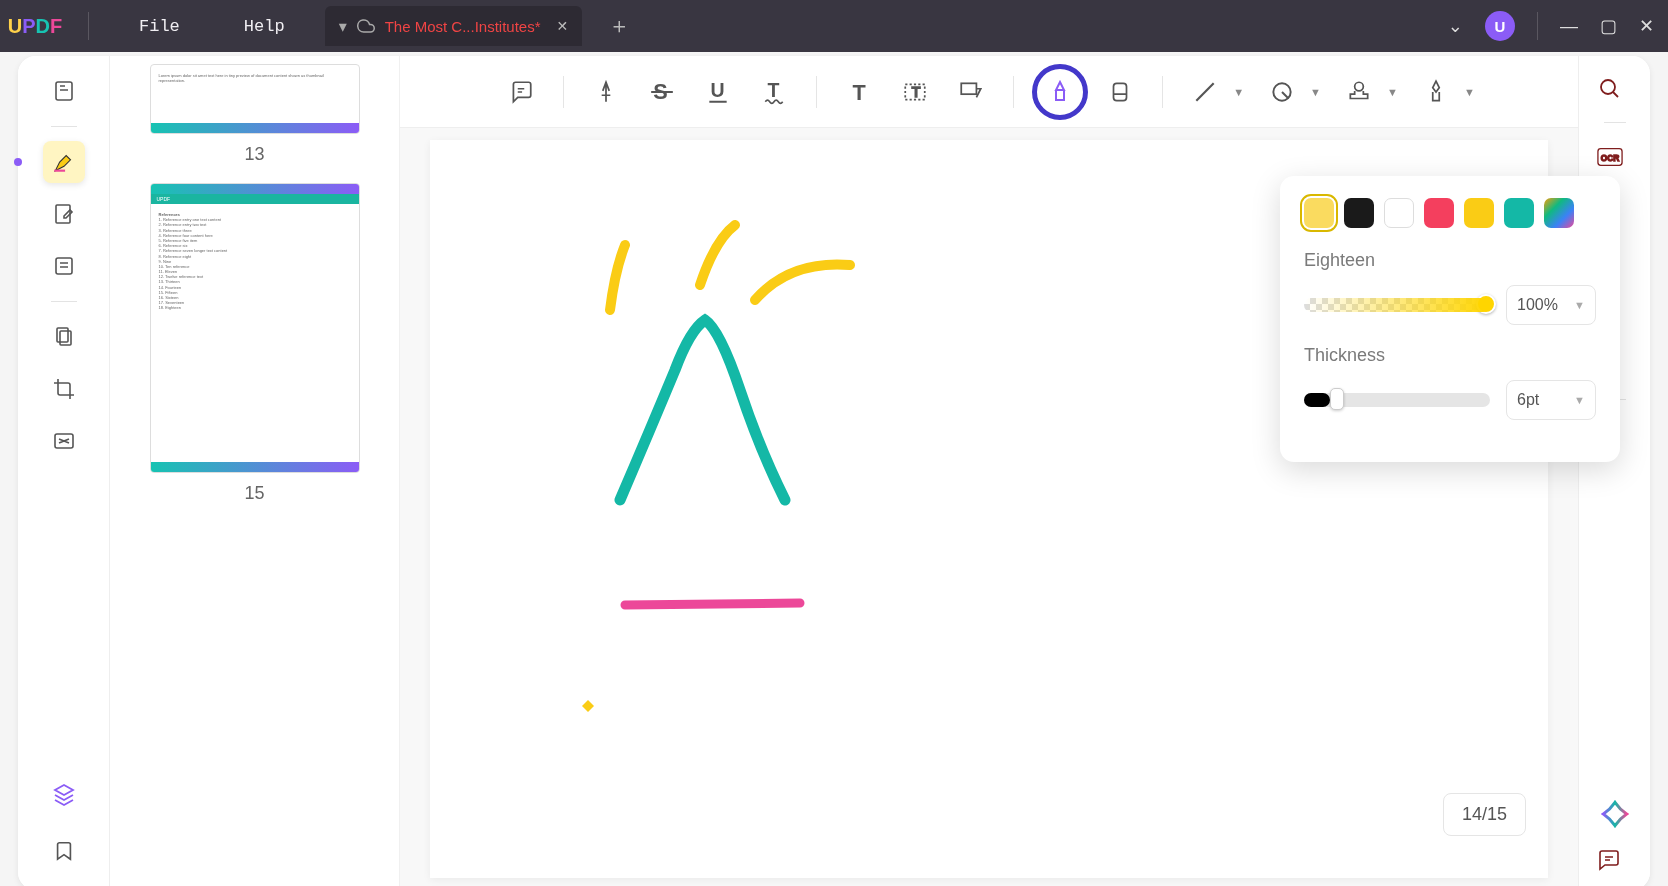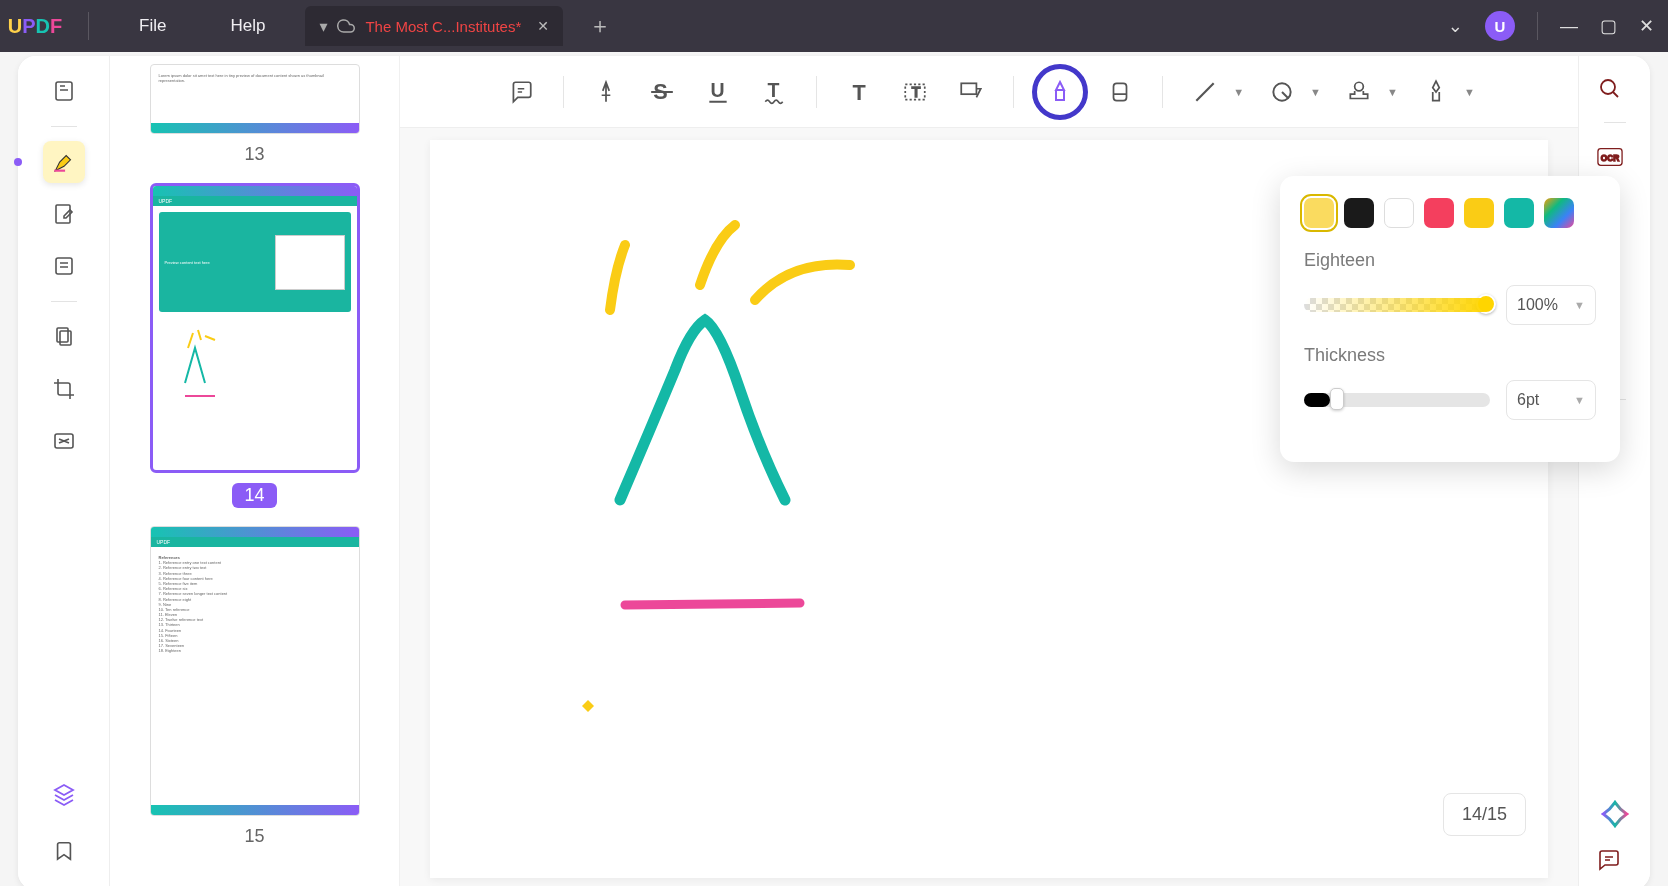--- a/index.html
+++ b/index.html
@@ -2,21 +2,21 @@
 <html><head>
 <meta charset="utf-8">
 <style>
   * { box-sizing: border-box; margin: 0; padding: 0; }
   body { font-family: -apple-system, BlinkMacSystemFont, "Segoe UI", sans-serif; background: #f5f5f5; width: 1668px; height: 886px; overflow: hidden; }
   
   .titlebar { height: 52px; background: #393641; display: flex; align-items: center; color: #fff; }
   .logo { width: 70px; display:flex; align-items:center; justify-content:center; font-weight: 700; font-size: 20px; }
   .logo span:nth-child(1){color:#FFD14A;} .logo span:nth-child(2){color:#8B5CF6;} .logo span:nth-child(3){color:#17C3B2;} .logo span:nth-child(4){color:#EC4899;}
   .tb-sep { width:1px; height:28px; background:#5a5760; margin:0 18px; }
-  .menu-item { padding: 0 32px; font-size: 17px; color:#f0eef2; cursor:pointer; }
+  .menu-item { padding: 0 32px; font-size: 17px; color:#f0eef2; cursor:pointer;font-family:Liberation Mono, monospace; }
   
   .tab { display:flex; align-items:center; background:#2d2a33; height:40px; padding:0 14px; border-radius:6px 6px 0 0; margin-left:8px; gap:10px; }
   .tab svg{flex:none;}
   .tab-title { font-size:15px; color:#ef4444; max-width:200px; white-space:nowrap;}
   .tab-close { color:#bbb; font-size:14px; cursor:pointer; margin-left:6px;}
   .new-tab { color:#bbb; font-size:22px; margin-left:26px; cursor:pointer; }
   
   .tb-right { margin-left:auto; display:flex; align-items:center; gap:22px; padding-right:14px;}
   .avatar { width:30px; height:30px; border-radius:50%; background:#8B5CF6; color:#fff; display:flex; align-items:center; justify-content:center; font-size:15px; font-weight:600;}
   .wicon { color:#ddd; font-size:18px;}
@@ -171,36 +171,20 @@
 
   <div class="thumbs">
     <div class="thumb-wrap">
       <div class="thumb" style="height:70px;">
         <div class="thumb-body">Lorem ipsum dolor sit amet text here in tiny preview of document content shown as thumbnail representation.</div>
         <div class="thumb-grad" style="position:absolute;bottom:0;left:0;right:0;"></div>
       </div>
       <div class="thumb-num">13</div>
     </div>
     <div class="thumb-wrap">
-      <div class="thumb sel" style="height:290px;">
-        <div class="thumb-grad"></div>
-        <div style="background:#1AB5A0;color:#fff;font-size:5px;padding:2px 6px;">UPDF</div>
-        <div class="thumb-teal">
-            <div class="thumb-teal-txt">Preview content text here</div>
-            <div class="thumb-teal-img"></div>
-          </div>
-        <svg width="80" height="100" style="margin-left:20px;">
-            <path d="M15 30 L20 15 M25 12 L28 22 M32 18 L42 22" stroke="#FACC15" stroke-width="2" fill="none"></path>
-            <path d="M12 65 L22 30 L32 65" stroke="#14B8A6" stroke-width="2" fill="none"></path>
-            <line x1="12" y1="78" x2="42" y2="78" stroke="#EC4899" stroke-width="2"></line>
-          </svg>
-      </div>
-      <div class="thumb-num sel">14</div>
-    </div>
-    <div class="thumb-wrap">
       <div class="thumb" style="height:290px;">
         <div class="thumb-grad"></div>
         <div style="background:#1AB5A0;color:#fff;font-size:5px;padding:2px 6px;">UPDF</div>
         <div class="thumb-body"><b>References</b><br>1. Reference entry one text content<br>2. Reference entry two text<br>3. Reference three<br>4. Reference four content here<br>5. Reference five item<br>6. Reference six<br>7. Reference seven longer text content<br>8. Reference eight<br>9. Nine<br>10. Ten reference<br>11. Eleven<br>12. Twelve reference text<br>13. Thirteen<br>14. Fourteen<br>15. Fifteen<br>16. Sixteen<br>17. Seventeen<br>18. Eighteen</div>
         <div class="thumb-grad" style="position:absolute;bottom:0;left:0;right:0;"></div>
       </div>
       <div class="thumb-num">15</div>
     </div>
   </div>
 

